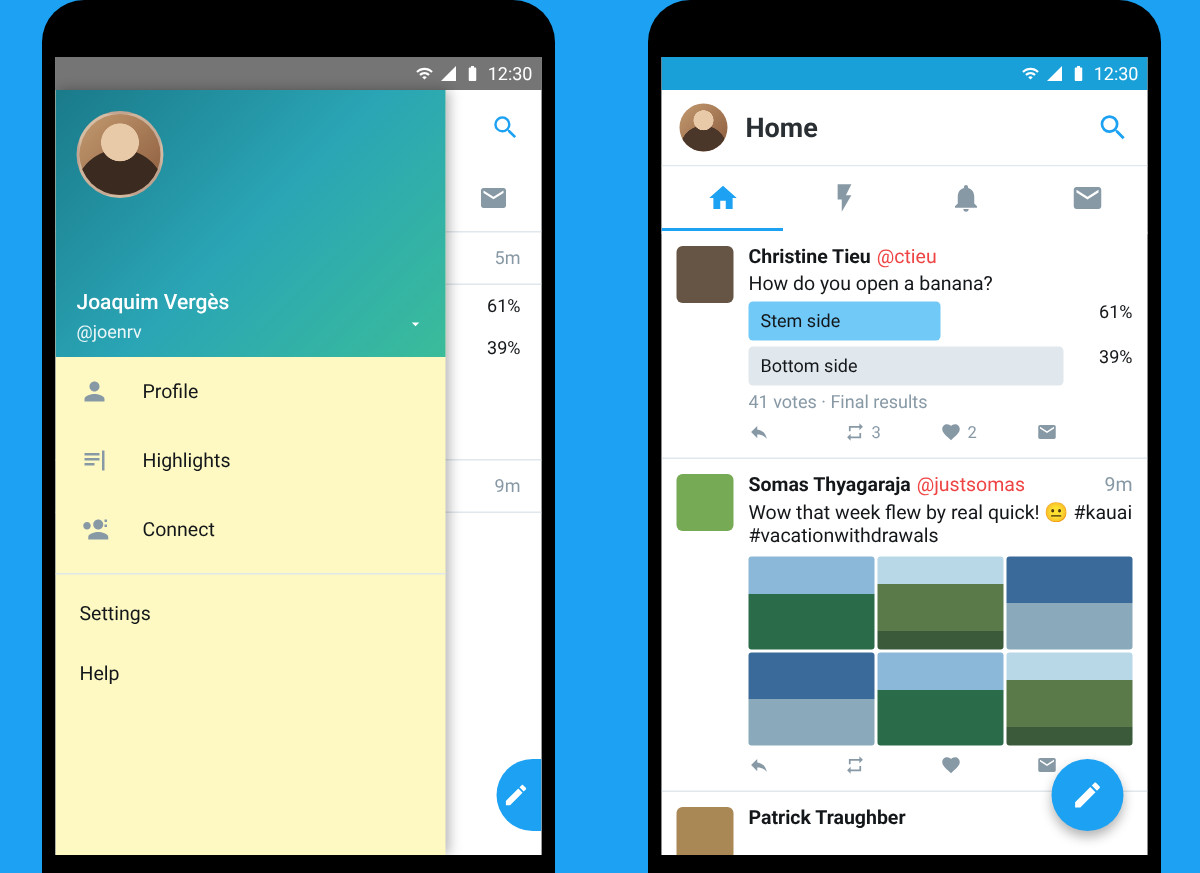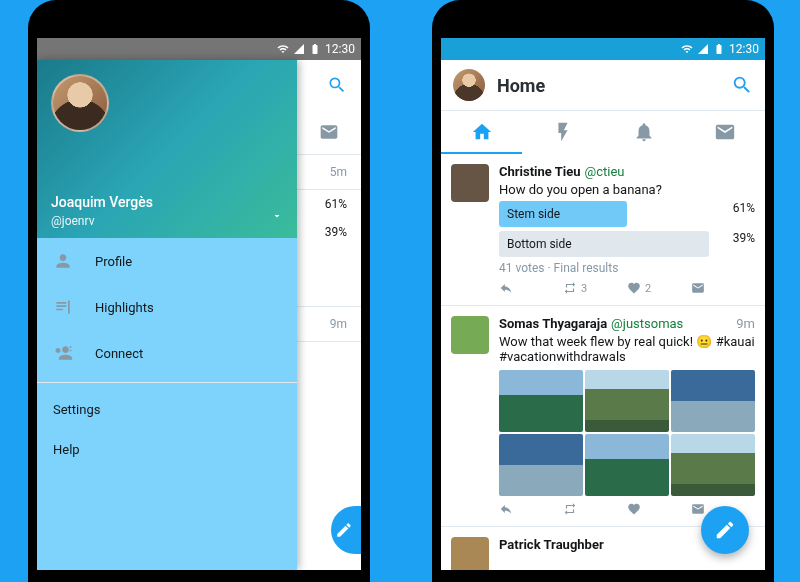--- a/index.html
+++ b/index.html
@@ -17,21 +17,21 @@
 .tabs{height:44px;background:#fff;display:flex;border-bottom:1px solid #e1e8ed}
 .tab{flex:1;display:flex;align-items:center;justify-content:center;color:#8899a6;border-bottom:3px solid transparent}
 .tab.active{color:#1da1f2;border-bottom-color:#1da1f2}
 .tab svg{width:22px;height:22px;fill:currentColor}
 .feed{position:absolute;top:116px;left:0;right:0;bottom:0;overflow:hidden}
 .tweet{display:flex;background:#fff;padding:10px;gap:10px;border-bottom:1px solid #e1e8ed}
 .tw-av{width:38px;height:38px;border-radius:4px;background:#654;flex-shrink:0}
 .tw-body{flex:1;min-width:0}
 .tw-head{display:flex;gap:4px;font-size:13px}
 .tw-name{font-weight:700;color:#14171a}
-.tw-handle{color:#15803d}
+.tw-handle{color:#ef4444}
 .tw-time{color:#8899a6;margin-left:auto}
 .tw-text{font-size:13px;color:#14171a;margin:3px 0}
 .poll-opt{display:flex;align-items:flex-start;margin:4px 0;font-size:12px;color:#14171a}
 .poll-bar{position:relative;flex:1;height:26px;background:#e1e8ed;border-radius:3px;display:flex;align-items:center;padding-left:8px;color:#14171a;margin-right:10px}
 .poll-bar.win{background:none}
 .poll-bar.win::before{content:"";position:absolute;left:0;top:0;bottom:0;width:61%;background:#71c9f8;border-radius:3px;z-index:0}
 .poll-bar span{position:relative;z-index:1}
 .poll-pct{width:36px;text-align:right;color:#14171a}
 .poll-meta{font-size:12px;color:#8899a6;margin-top:4px}
 .actions{display:flex;margin-top:6px;color:#8899a6;font-size:11px}
@@ -46,21 +46,21 @@
 .navbar{position:absolute;left:9px;right:9px;bottom:8px;height:42px;background:#000;display:flex;align-items:center;justify-content:space-around}
 .navbar svg{width:20px;height:20px;fill:#fff;stroke:#fff}
 
 .bg-dim{position:absolute;top:22px;left:0;right:0;bottom:0;background:#fff}
 .bg-toolbar{height:50px;display:flex;align-items:center;justify-content:flex-end;padding:0 14px}
 .bg-toolbar svg{width:20px;height:20px;fill:#1da1f2}
 .bg-tabrow{height:44px;display:flex;align-items:center;justify-content:flex-end;padding:0 22px;border-bottom:1px solid #e1e8ed}
 .bg-tabrow svg{width:20px;height:20px;fill:#8899a6}
 .bg-tweet{padding:10px 14px;text-align:right;font-size:12px;color:#8899a6;border-bottom:1px solid #e1e8ed}
 .bg-num{text-align:right;padding:7px 14px;font-size:12px;color:#14171a}
-.drawer{position:absolute;top:22px;left:0;width:260px;bottom:0;background:#7dd3fc;box-shadow:2px 0 8px rgba(0,0,0,.3)}
+.drawer{position:absolute;top:22px;left:0;width:260px;bottom:0;background:#fef9c3;box-shadow:2px 0 8px rgba(0,0,0,.3)}
 .dr-header{height:150px;background:linear-gradient(135deg,#1a7a8a,#2aa5b5,#3abc9a);position:relative;padding:14px;color:#fff}
 .dr-av{width:54px;height:54px;border-radius:50%;background:linear-gradient(135deg,#c29a70,#8b5a3c);border:2px solid rgba(255,255,255,.4);position:relative;overflow:hidden}
 .dr-av::after{content:"";position:absolute;inset:0;background:radial-gradient(circle at 50% 35%,#e8c9a8 0 28%,transparent 29%),radial-gradient(circle at 50% 100%,#3b2a1f 0 50%,transparent 51%)}
 .dr-name{position:absolute;bottom:28px;left:14px;font-size:14px;font-weight:500}
 .dr-handle{position:absolute;bottom:10px;left:14px;font-size:12px;opacity:.9}
 .dr-chev{position:absolute;right:14px;bottom:12px}
 .dr-chev svg{width:12px;height:12px;fill:#fff}
 .dr-item{display:flex;align-items:center;height:46px;padding:0 16px;gap:22px;font-size:13px;color:#14171a}
 .dr-item svg{width:20px;height:20px;fill:#8899a6}
 .dr-sep{height:1px;background:#e1e8ed;margin:6px 0}

